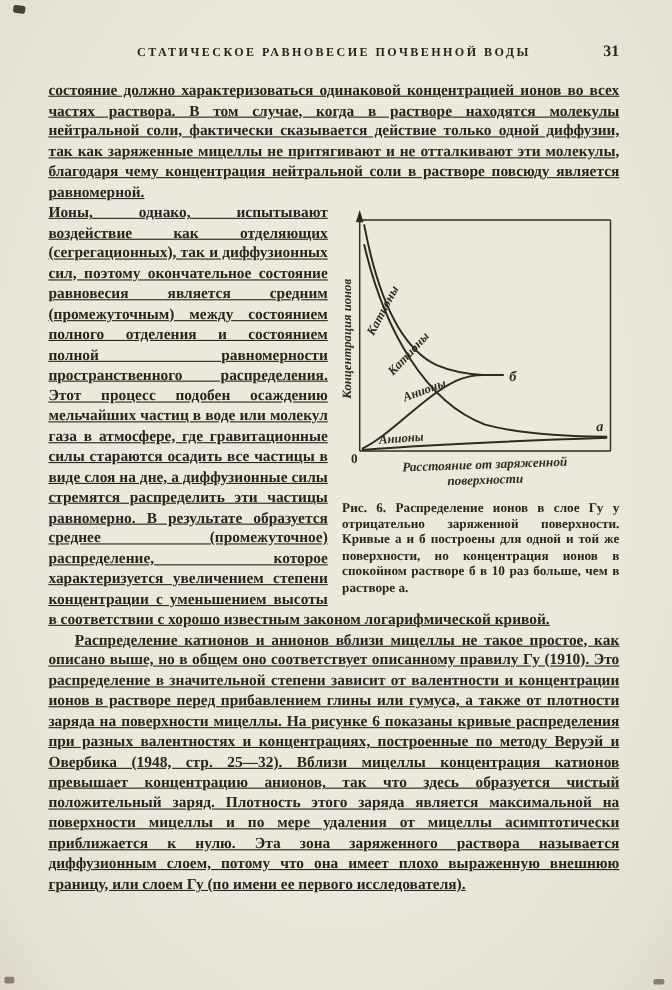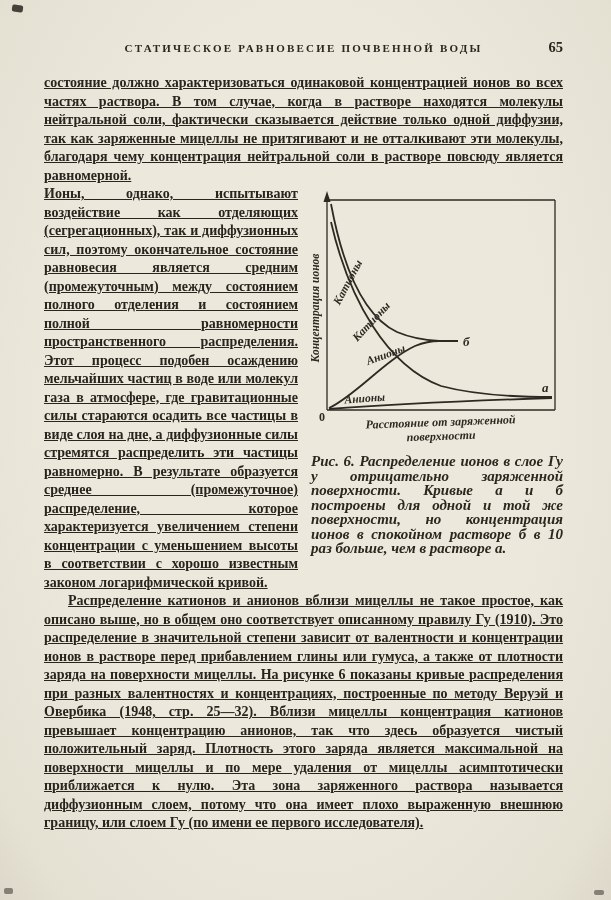--- a/index.html
+++ b/index.html
@@ -32,41 +32,41 @@
   .content { text-align:justify; font-size:14px; line-height:18.5px; font-weight:bold; }
   .content p { margin:0;text-decoration:underline; }
   p.indent { text-indent:24px; }
 
   figure.fig {
     float:right; width:252px; margin:3px 0 4px 13px; padding:0;
   }
   .fig svg { display:block; }
   .fig figcaption {
     margin-top:8px;
-    font-size:15px; line-height:14.5px;
-    text-align:justify; font-weight:bold; color:#2b271f;font-style:italic;
+    font-size:12px; line-height:14.5px;
+    text-align:justify; font-weight:bold; color:#2b271f;
   }
 
   .chart-line { stroke:#2e2a23; fill:none; }
   .chart-frame { stroke-width:1.3; }
   .chart-curve { stroke-width:1.8; }
   .svg-label { fill:#2e2a23; font-family:"Liberation Serif",serif; font-style:italic; font-weight:bold; }
   .svg-plain { fill:#2e2a23; font-family:"Liberation Serif",serif; font-weight:bold; }
 </style>
 </head>
 <body>
 
 <div class="page">
   <div class="scan-mark mark-tl"></div>
   <div class="scan-mark mark-bl"></div>
   <div class="scan-mark mark-br"></div>
 
   <div class="page-header">
     <div class="header-title">СТАТИЧЕСКОЕ РАВНОВЕСИЕ ПОЧВЕННОЙ ВОДЫ</div>
-    <div class="page-number">65</div>
+    <div class="page-number">31</div>
   </div>
 
   <div class="content">
     <p>состояние должно характеризоваться одинаковой концентрацией ионов во всех частях раствора. В том случае, когда в растворе находятся молекулы нейтральной соли, фактически сказывается действие только одной диффузии, так как заряженные мицеллы не притягивают и не отталкивают эти молекулы, благодаря чему концентрация нейтральной соли в растворе повсюду является равномерной.</p>
 
     <figure class="fig">
       <svg width="252" height="258" viewBox="0 0 252 258">
 
         <line x1="16" y1="222" x2="16" y2="12" class="chart-line chart-frame"></line>
         <polygon points="16,3 12.5,14 19.5,14" fill="#2e2a23"></polygon>

